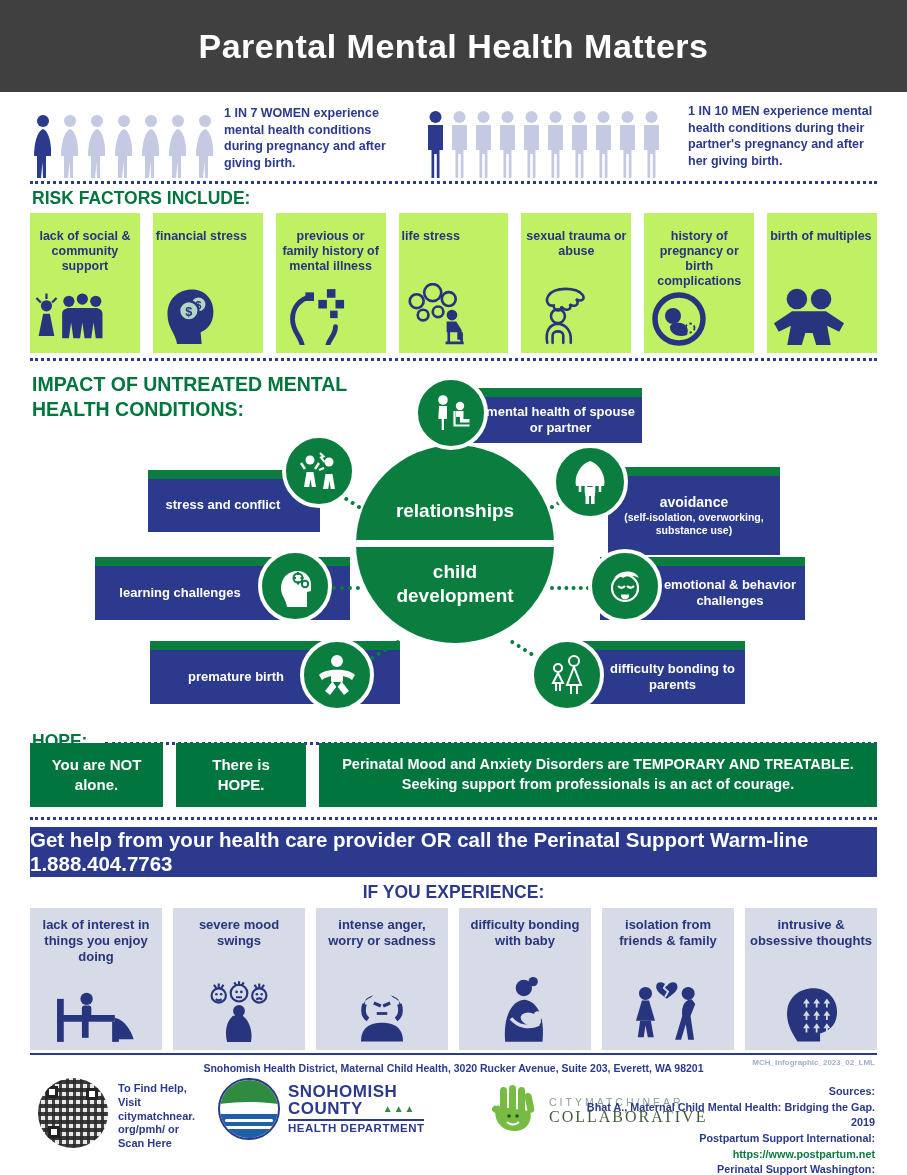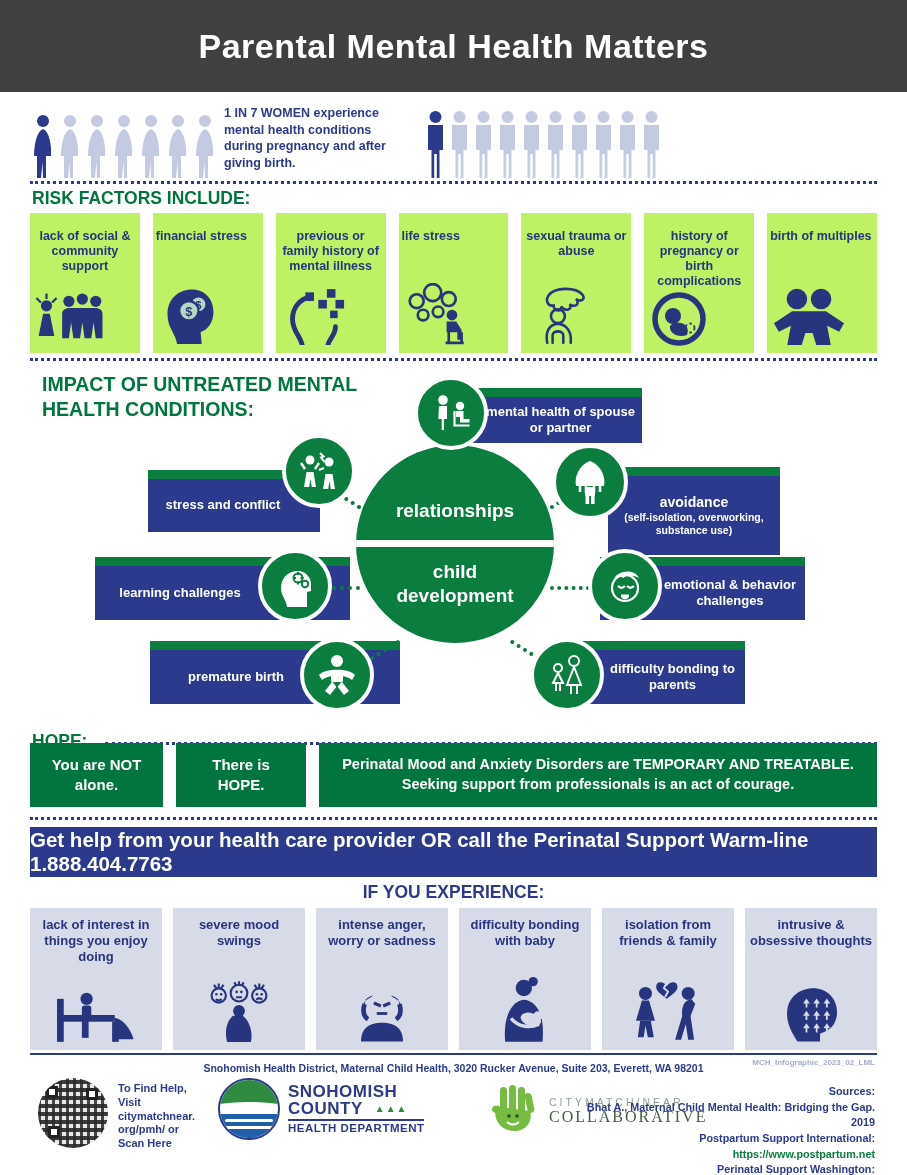--- a/index.html
+++ b/index.html
@@ -15,21 +15,21 @@
   .dotline{position:absolute;left:30px;width:847px;border-top:3.5px dotted #2B3A8C;}
   
   .sec-head-green{position:absolute;color:#00753D;font-size:17.5px;font-weight:bold;}
   .risk-row{position:absolute;left:30px;top:213px;width:847px;height:140px;display:flex;gap:13px;}
   .risk-box{flex:1;background:#bef264;display:flex;flex-direction:column;align-items:flex-start;
             padding:16px 3px 6px;box-sizing:border-box;}
   .risk-box .lbl{color:#27357E;font-size:12.5px;font-weight:bold;text-align:center;line-height:1.2;}
   .risk-box .ic{flex:1;display:flex;align-items:flex-end;justify-content:center;padding-bottom:2px;}
   
   .impact-head{position:absolute;left:32px;top:372px;width:330px;color:#00753D;
-               font-size:19.5px;font-weight:bold;line-height:1.3;margin-left:10px;}
+               font-size:19.5px;font-weight:bold;line-height:1.3;}
   .impact-bar{position:absolute;background:#2B3A8C;border-top:9px solid #0A7D3F;box-sizing:border-box;
               display:flex;flex-direction:column;align-items:center;justify-content:center;
               color:#fff;font-size:13px;font-weight:bold;text-align:center;line-height:1.25;}
   .impact-bar .sub{font-size:10.5px;font-weight:bold;}
   .impact-circ{position:absolute;border-radius:50%;background:#0A7D3F;border:4px solid #fff;
                box-sizing:border-box;display:flex;align-items:center;justify-content:center;z-index:3;}
   .center-circle{position:absolute;left:356px;top:445px;width:198px;height:198px;border-radius:50%;
                  background:#0A7D3F;overflow:hidden;z-index:2;}
   .center-circle .divider{position:absolute;left:0;top:95px;width:100%;height:7px;background:#fff;}
   .center-circle .t1{position:absolute;top:55px;width:100%;text-align:center;color:#fff;
@@ -67,21 +67,21 @@
               font-size:11px;font-weight:bold;line-height:1.25;}
   .sno-logo{position:absolute;left:218px;top:1078px;display:flex;align-items:center;gap:8px;}
   .emblem{width:62px;height:62px;border-radius:50%;border:2px solid #2B3A8C;overflow:hidden;
           position:relative;box-sizing:border-box;background:#fff;}
   .emblem .sky{position:absolute;left:0;top:0;width:100%;height:46%;background:#2E8B40;}
   .emblem .swoosh{position:absolute;left:-10%;top:38%;width:120%;height:18%;background:#fff;border-radius:50%;}
   .emblem .sea{position:absolute;left:0;bottom:0;width:100%;height:42%;background:#1F5FA8;}
   .emblem .wave{position:absolute;left:8%;width:84%;height:3px;background:#fff;border-radius:2px;}
   .sno-text{color:#2B3A8C;line-height:1;}
   .sno-text .l1{font-size:17px;font-weight:bold;letter-spacing:.5px;}
-  .sno-text .l2{font-size:17px;font-weight:bold;letter-spacing:.5px;display:flex;align-items:center;gap:12px;}
+  .sno-text .l2{font-size:17px;font-weight:bold;letter-spacing:.5px;display:flex;align-items:center;gap:20px;}
   .trees{color:#2E8B40;font-size:10px;letter-spacing:1px;}
   .sno-text .bar{height:2px;background:#2B3A8C;margin:2px 0;}
   .sno-text .l3{font-size:11.5px;font-weight:bold;letter-spacing:.5px;}
   .cm-logo{position:absolute;left:492px;top:1085px;display:flex;align-items:center;gap:11px;}
   .cm-text .l1{color:#8BA093;font-size:10.5px;letter-spacing:3px;}
   .cm-text .l2{color:#3F5D3A;font-size:16px;letter-spacing:2px;font-family:"Liberation Serif",serif;}
   .sources{position:absolute;right:32px;top:1084px;width:290px;text-align:right;color:#2B3A8C;
            font-size:10.8px;font-weight:bold;line-height:1.45;}
   .sources .url{color:#0B7C3F;}
   svg{display:block;}
@@ -195,20 +195,21 @@
           <path d="M4 15 H19 V40 H15.5 V68 H12.8 V44 H10.2 V68 H7.5 V40 H4 Z"></path>
         </g>
       </svg>
       <svg width="23" height="70" viewBox="0 0 23 70">
         <g fill="#C5CAE3">
           <circle cx="11.5" cy="7" r="6"></circle>
           <path d="M4 15 H19 V40 H15.5 V68 H12.8 V44 H10.2 V68 H7.5 V40 H4 Z"></path>
         </g>
       </svg>
     </div>
+  <div class="stat-text" style="left:688px;top:103px;width:195px;">1 IN 10 MEN experience mental health conditions during their partner's pregnancy and after her giving birth.</div>
 
   <div class="dotline" style="top:181px;"></div>
 
   <div class="sec-head-green" style="left:32px;top:188px;">RISK FACTORS INCLUDE:</div>
 
   <div class="risk-row">
     <div class="risk-box">
       <div class="lbl">lack of social &amp; community support</div>
       <div class="ic">
         <svg width="74" height="56" viewBox="0 0 64 50" fill="#27357E">

